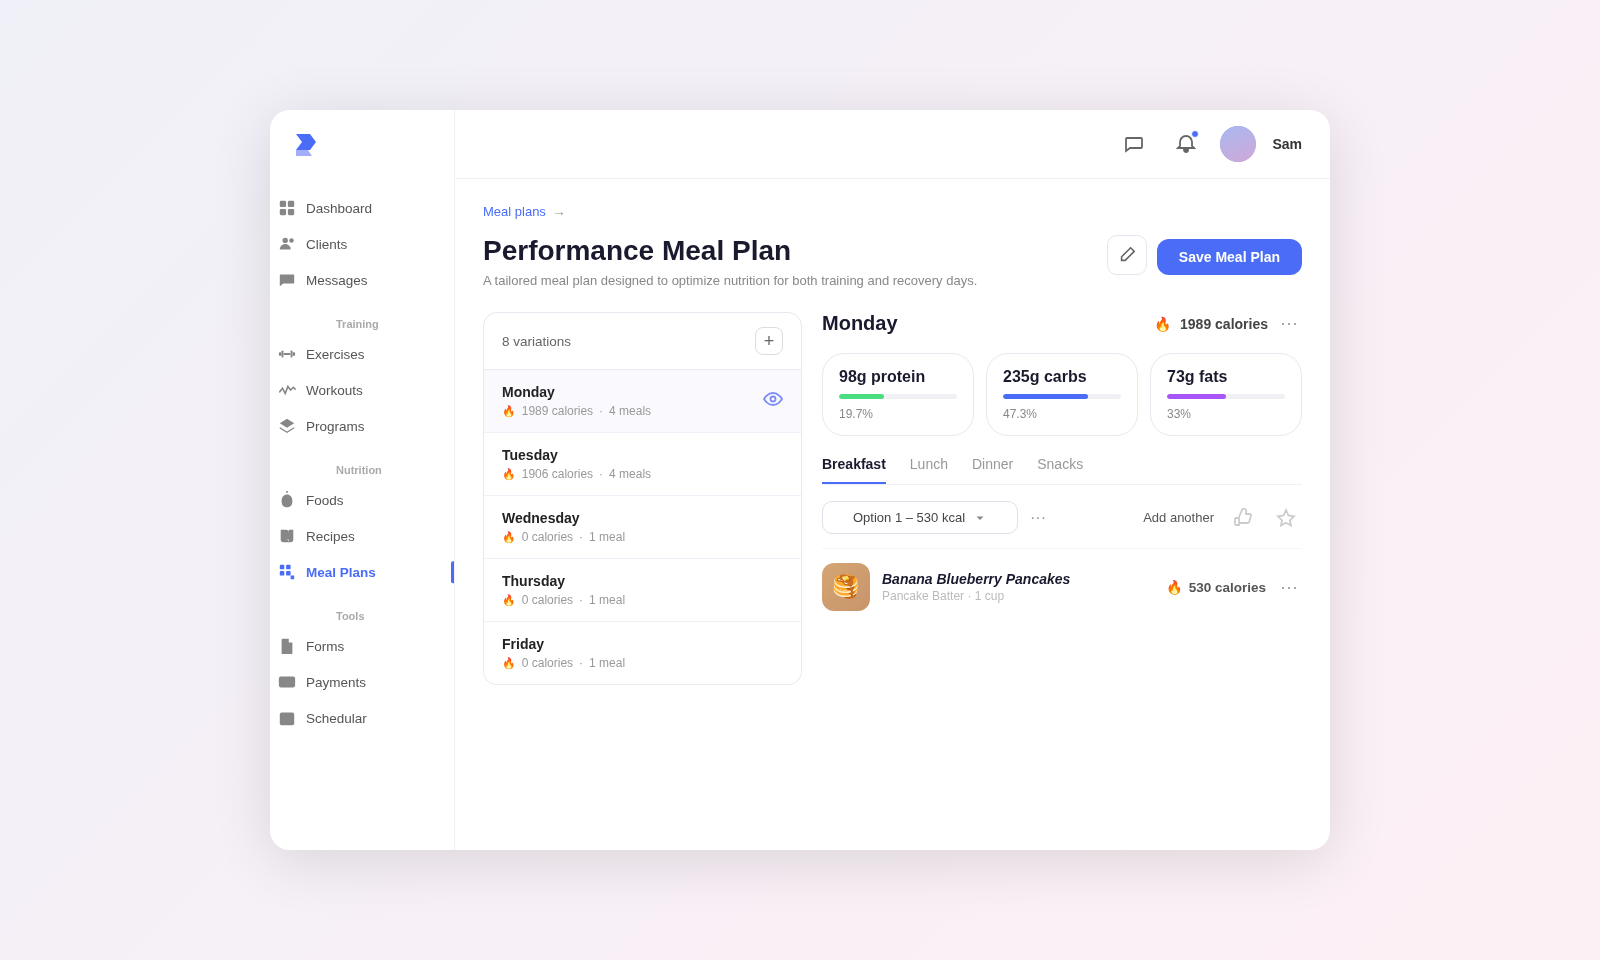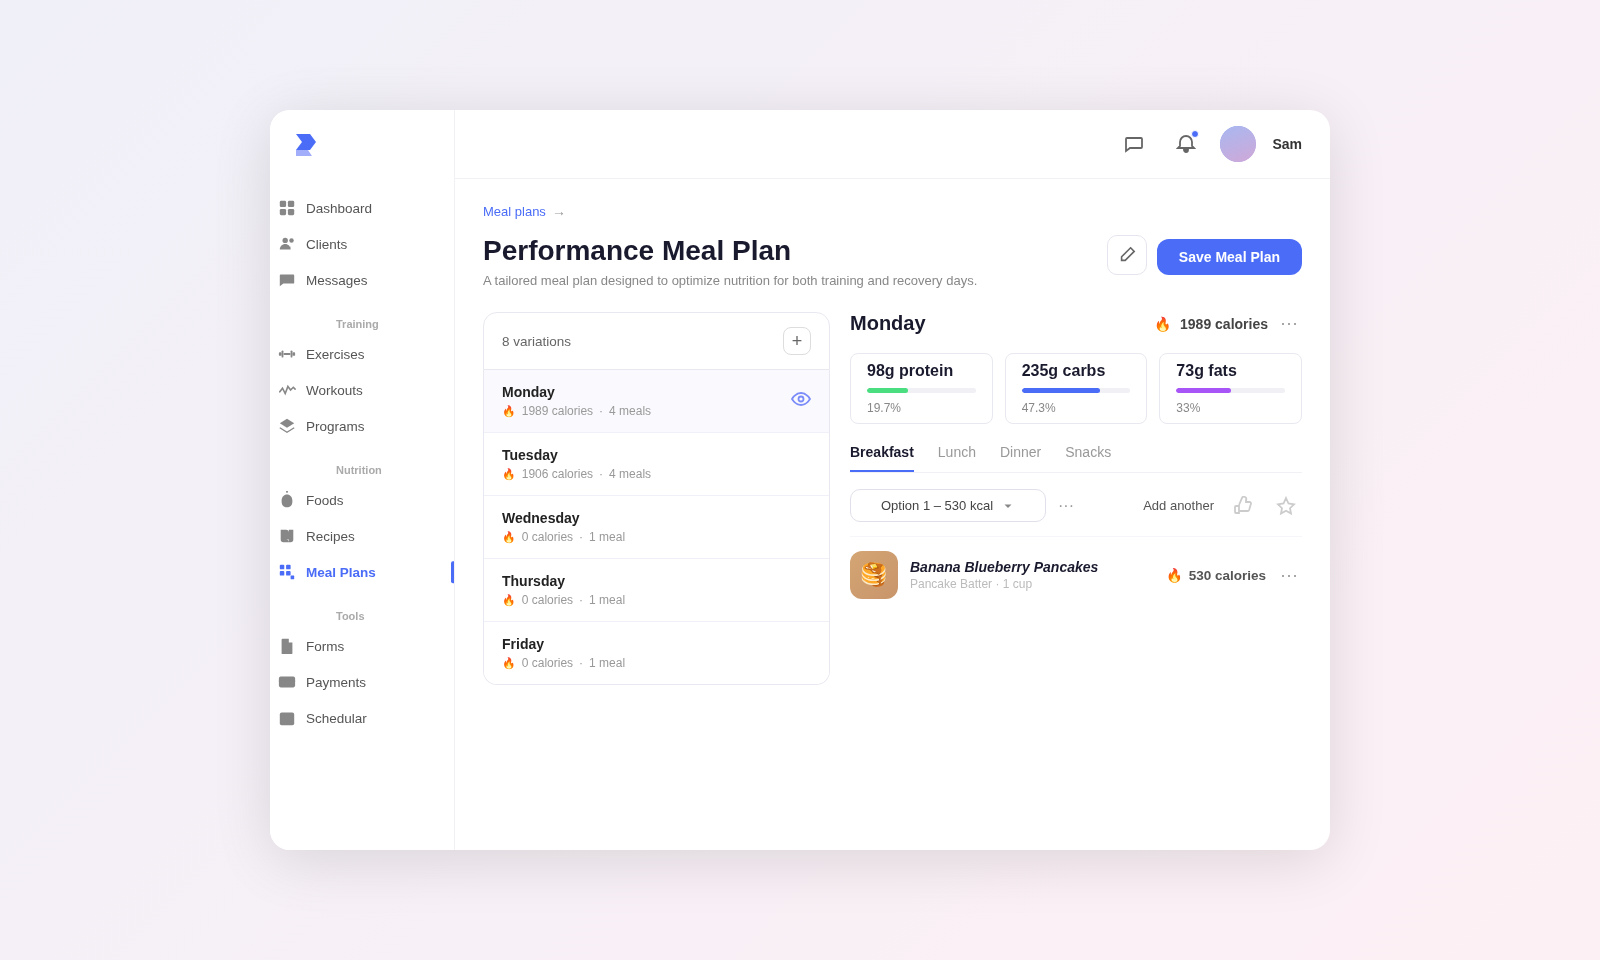--- a/index.html
+++ b/index.html
@@ -212,21 +212,21 @@
     }
 
     
     .two-col {
       display: flex;
       gap: 20px;
       flex: 1;
     }
     
     .left-panel {
-      width: 347px;
+      width: 319px;
       flex-shrink: 0;
     }
     .variations-header {
       display: flex;
       align-items: center;
       justify-content: space-between;
       padding: 14px 18px;
       border: 1.5px solid #e8e8f0;
       border-radius: 14px 14px 0 0;
       background: #fff;
@@ -322,22 +322,22 @@
 
     
     .macros-row {
       display: flex;
       gap: 12px;
       margin-bottom: 20px;
     }
     .macro-card {
       flex: 1;
       border: 1.5px solid #e8e8f0;
-      border-radius: 8px;
-      padding: 8px 16px;
+      border-radius: 22px;
+      padding: 14px 16px;
       background: #fff;
     }
     .macro-value {
       font-size: 16px;
       font-weight: 700;
       color: #1a1a2e;
       margin-bottom: 8px;
     }
     .macro-bar-bg {
       height: 5px;

